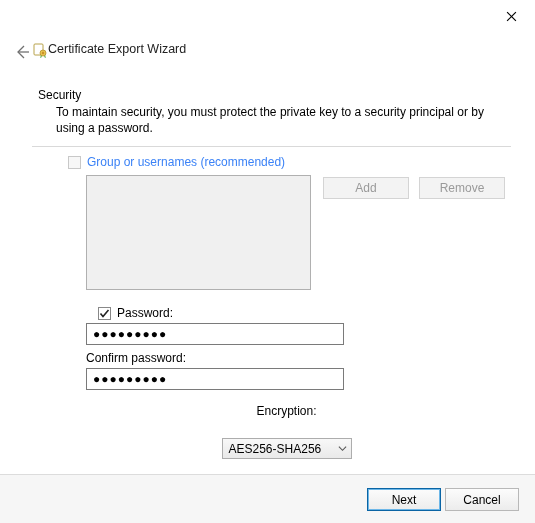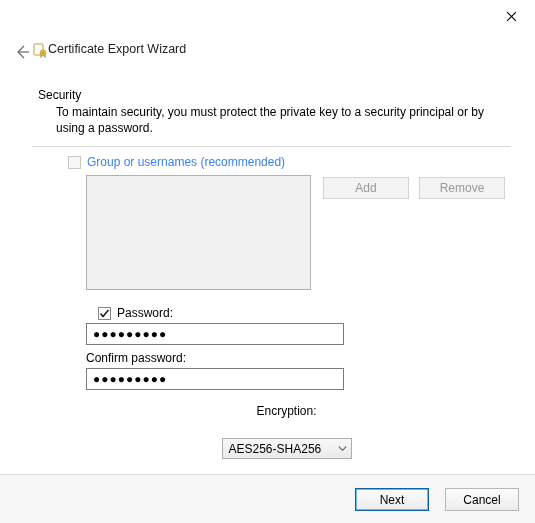--- a/index.html
+++ b/index.html
@@ -116,21 +116,21 @@
     height: 1px;
     background: linear-gradient(#e6e6e6,#e6e6e6);
     border-top: 1px solid #dcdcdc;
   }
   .footer-shade {
     position: absolute; left: 0; right: 0; bottom: 0; height: 48px;
     background: #f6f6f6;
   }
   .footer-btns {
     position: absolute; right: 16px; bottom: 12px;
-    display: flex; gap: 16px; border-radius: 10px;
+    display: flex; gap: 4px; border-radius: 10px;
   }
   .footer-btns .btn { width: 74px; height: 23px; }
 </style>
 </head>
 <body>
 
 <div class="window">
 
   <div class="close-btn">
     <svg viewBox="0 0 10 10">

